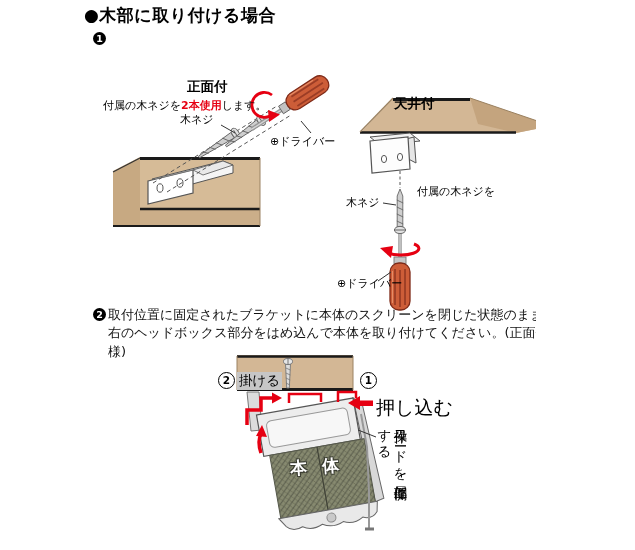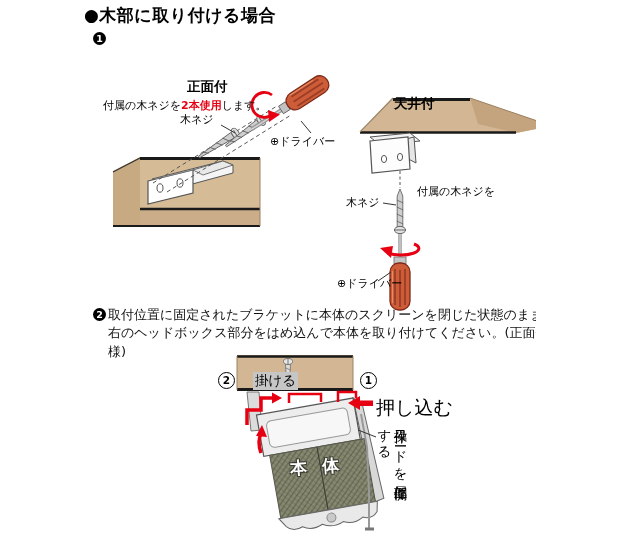--- a/index.html
+++ b/index.html
@@ -212,20 +212,20 @@
       </g>
       <path d="M104,51 L104,42 L136,42 L136,50" stroke="#e60012" stroke-width="2.5" fill="none"></path>
       <path d="M153,50 L153,40 L171,40 L171,46" stroke="#e60012" stroke-width="2.5" fill="none"></path>
       <g>
         <path d="M76,101 Q72,89 76,82" stroke="#e60012" stroke-width="3.5" fill="none"></path>
         <polygon points="71,84 77,73 82,85" fill="#e60012"></polygon>
       </g>
       <polygon points="163,51 175,44 175,48.5 188,48.5 188,54 175,54 175,58" fill="#e60012"></polygon>
     </svg>
     <span class="cnum" style="left:33px;top:20px;">2</span>
-    <span class="lbl hang" style="left:68px;top:20px;">掛ける</span>
+    <span class="lbl hang" style="left:52px;top:20px;">掛ける</span>
     <span class="cnum" style="left:175px;top:20px;">1</span>
     <span class="pushlbl" style="left:191px;top:43px;">押し込む</span>
     <span class="body-label" style="left:105px;top:103px;">本体</span>
     <span class="vtext" style="left:192px;top:67px;">操作コードを部屋側にする</span>
   </div>
 
 </div>
 
 </body></html>

